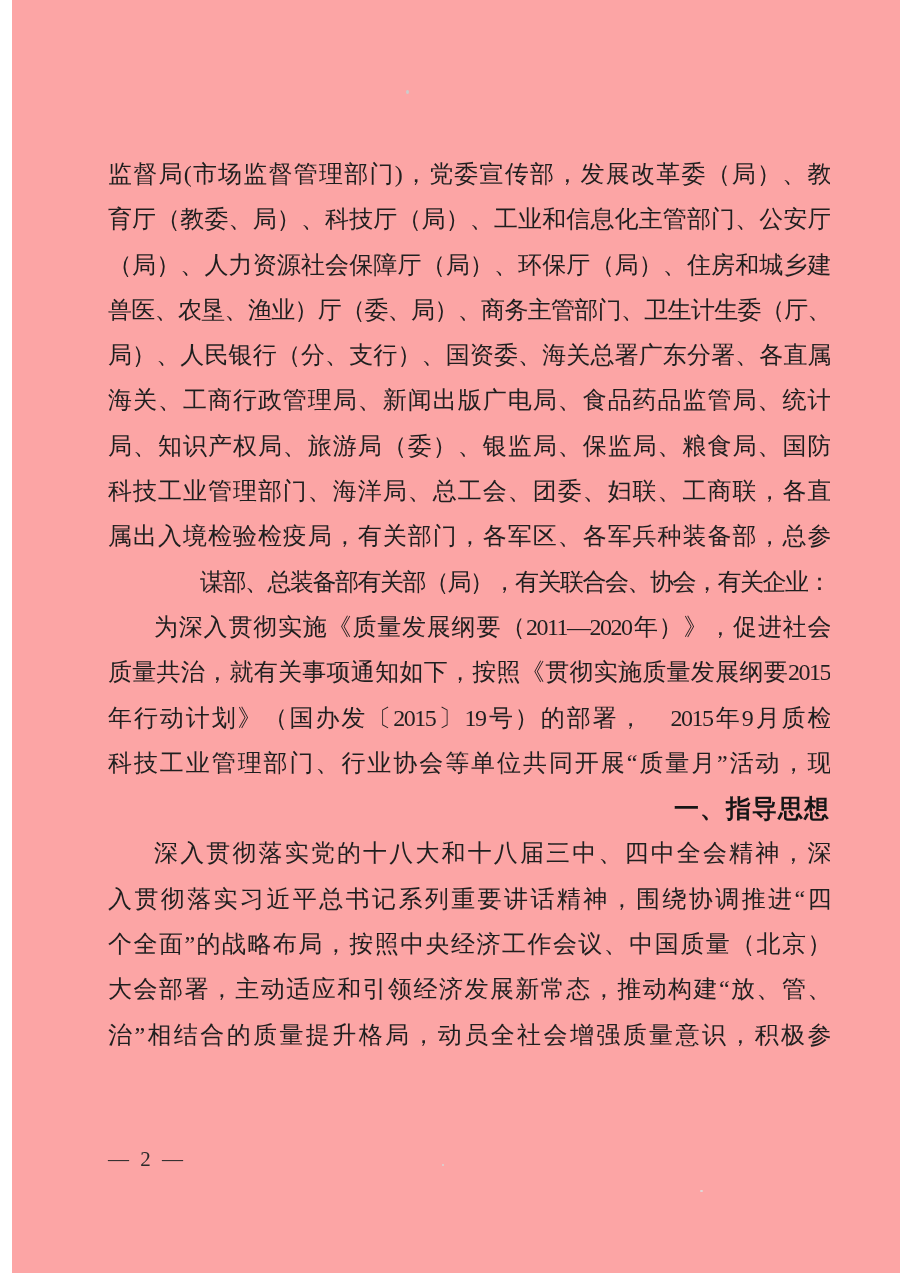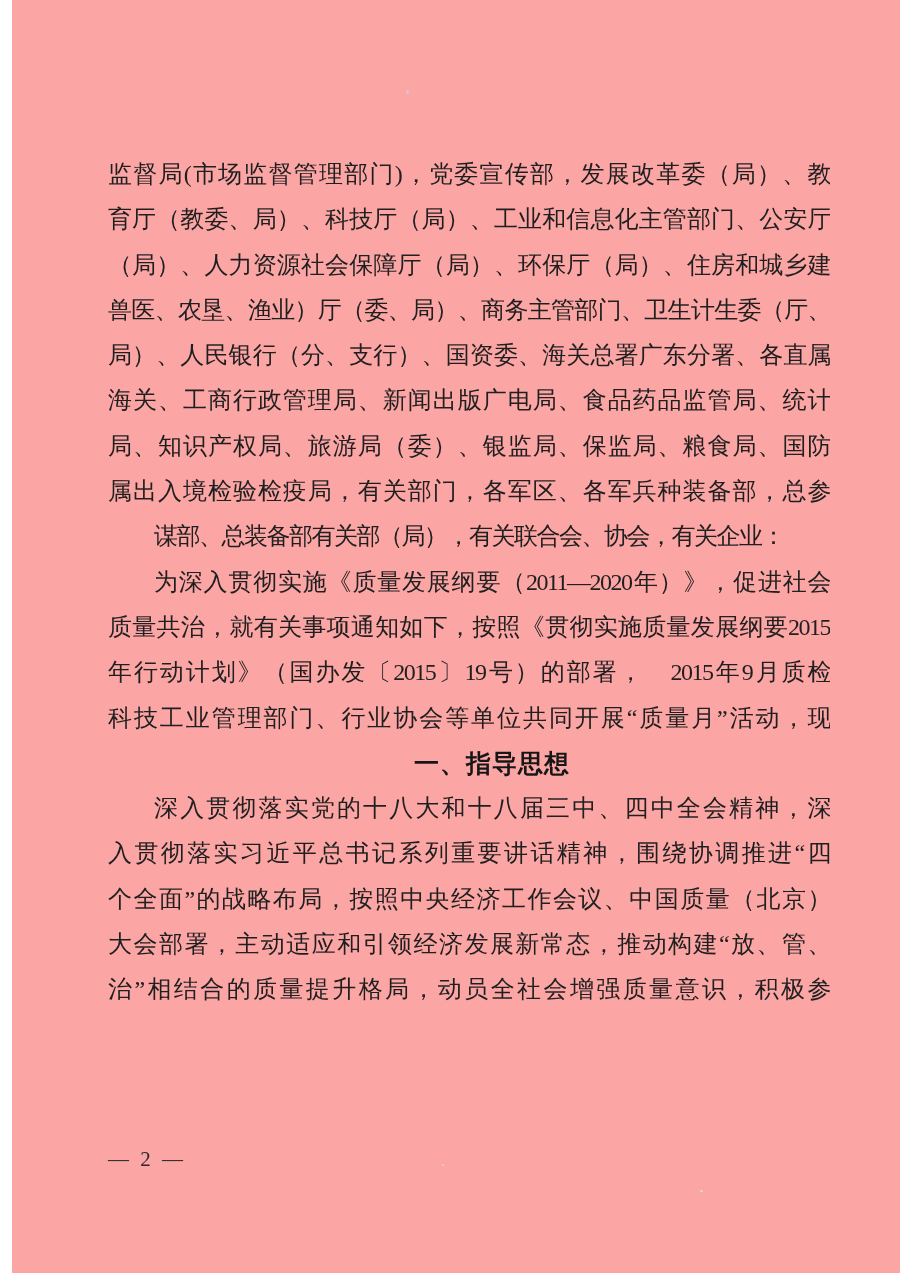--- a/index.html
+++ b/index.html
@@ -29,21 +29,21 @@
     line-height: 45.3px;
     font-size: 24px;
     letter-spacing: -1.5px;
     color: #1f1f1f;
     text-align: justify;
     text-align-last: justify;
     overflow: hidden;
     white-space: nowrap;
   }
   .line.no-stretch {
-    text-align: center;
+    text-align: right;
     text-align-last: auto;
   }
   .line.indent {
     text-indent: 46px;
   }
   .line.heading {
     font-family: "Liberation Sans", "DejaVu Sans", sans-serif;
     font-weight: 700;
     letter-spacing: 1px;
     font-size: 25px;
@@ -74,20 +74,21 @@
 <div class="page">
 
   <div class="content">
     <div class="line">监督局(市场监督管理部门)，党委宣传部，发展改革委（局）、教</div>
     <div class="line">育厅（教委、局）、科技厅（局）、工业和信息化主管部门、公安厅</div>
     <div class="line">（局）、人力资源社会保障厅（局）、环保厅（局）、住房和城乡建</div>
     <div class="line">兽医、农垦、渔业）厅（委、局）、商务主管部门、卫生计生委（厅、</div>
     <div class="line">局）、人民银行（分、支行）、国资委、海关总署广东分署、各直属</div>
     <div class="line">海关、工商行政管理局、新闻出版广电局、食品药品监管局、统计</div>
     <div class="line">局、知识产权局、旅游局（委）、银监局、保监局、粮食局、国防</div>
+    <div class="line">科技工业管理部门、海洋局、总工会、团委、妇联、工商联，各直</div>
     <div class="line">属出入境检验检疫局，有关部门，各军区、各军兵种装备部，总参</div>
     <div class="line no-stretch">谋部、总装备部有关部（局），有关联合会、协会，有关企业：</div>
     <div class="line indent">为深入贯彻实施《质量发展纲要（2011—2020年）》，促进社会</div>
     <div class="line">质量共治，就有关事项通知如下，按照《贯彻实施质量发展纲要2015</div>
     <div class="line">年行动计划》（国办发〔2015〕19号）的部署，　2015年9月质检</div>
     <div class="line">科技工业管理部门、行业协会等单位共同开展“质量月”活动，现</div>
     <div class="line no-stretch indent heading">一、指导思想</div>
     <div class="line indent">深入贯彻落实党的十八大和十八届三中、四中全会精神，深</div>
     <div class="line">入贯彻落实习近平总书记系列重要讲话精神，围绕协调推进“四</div>
     <div class="line">个全面”的战略布局，按照中央经济工作会议、中国质量（北京）</div>

